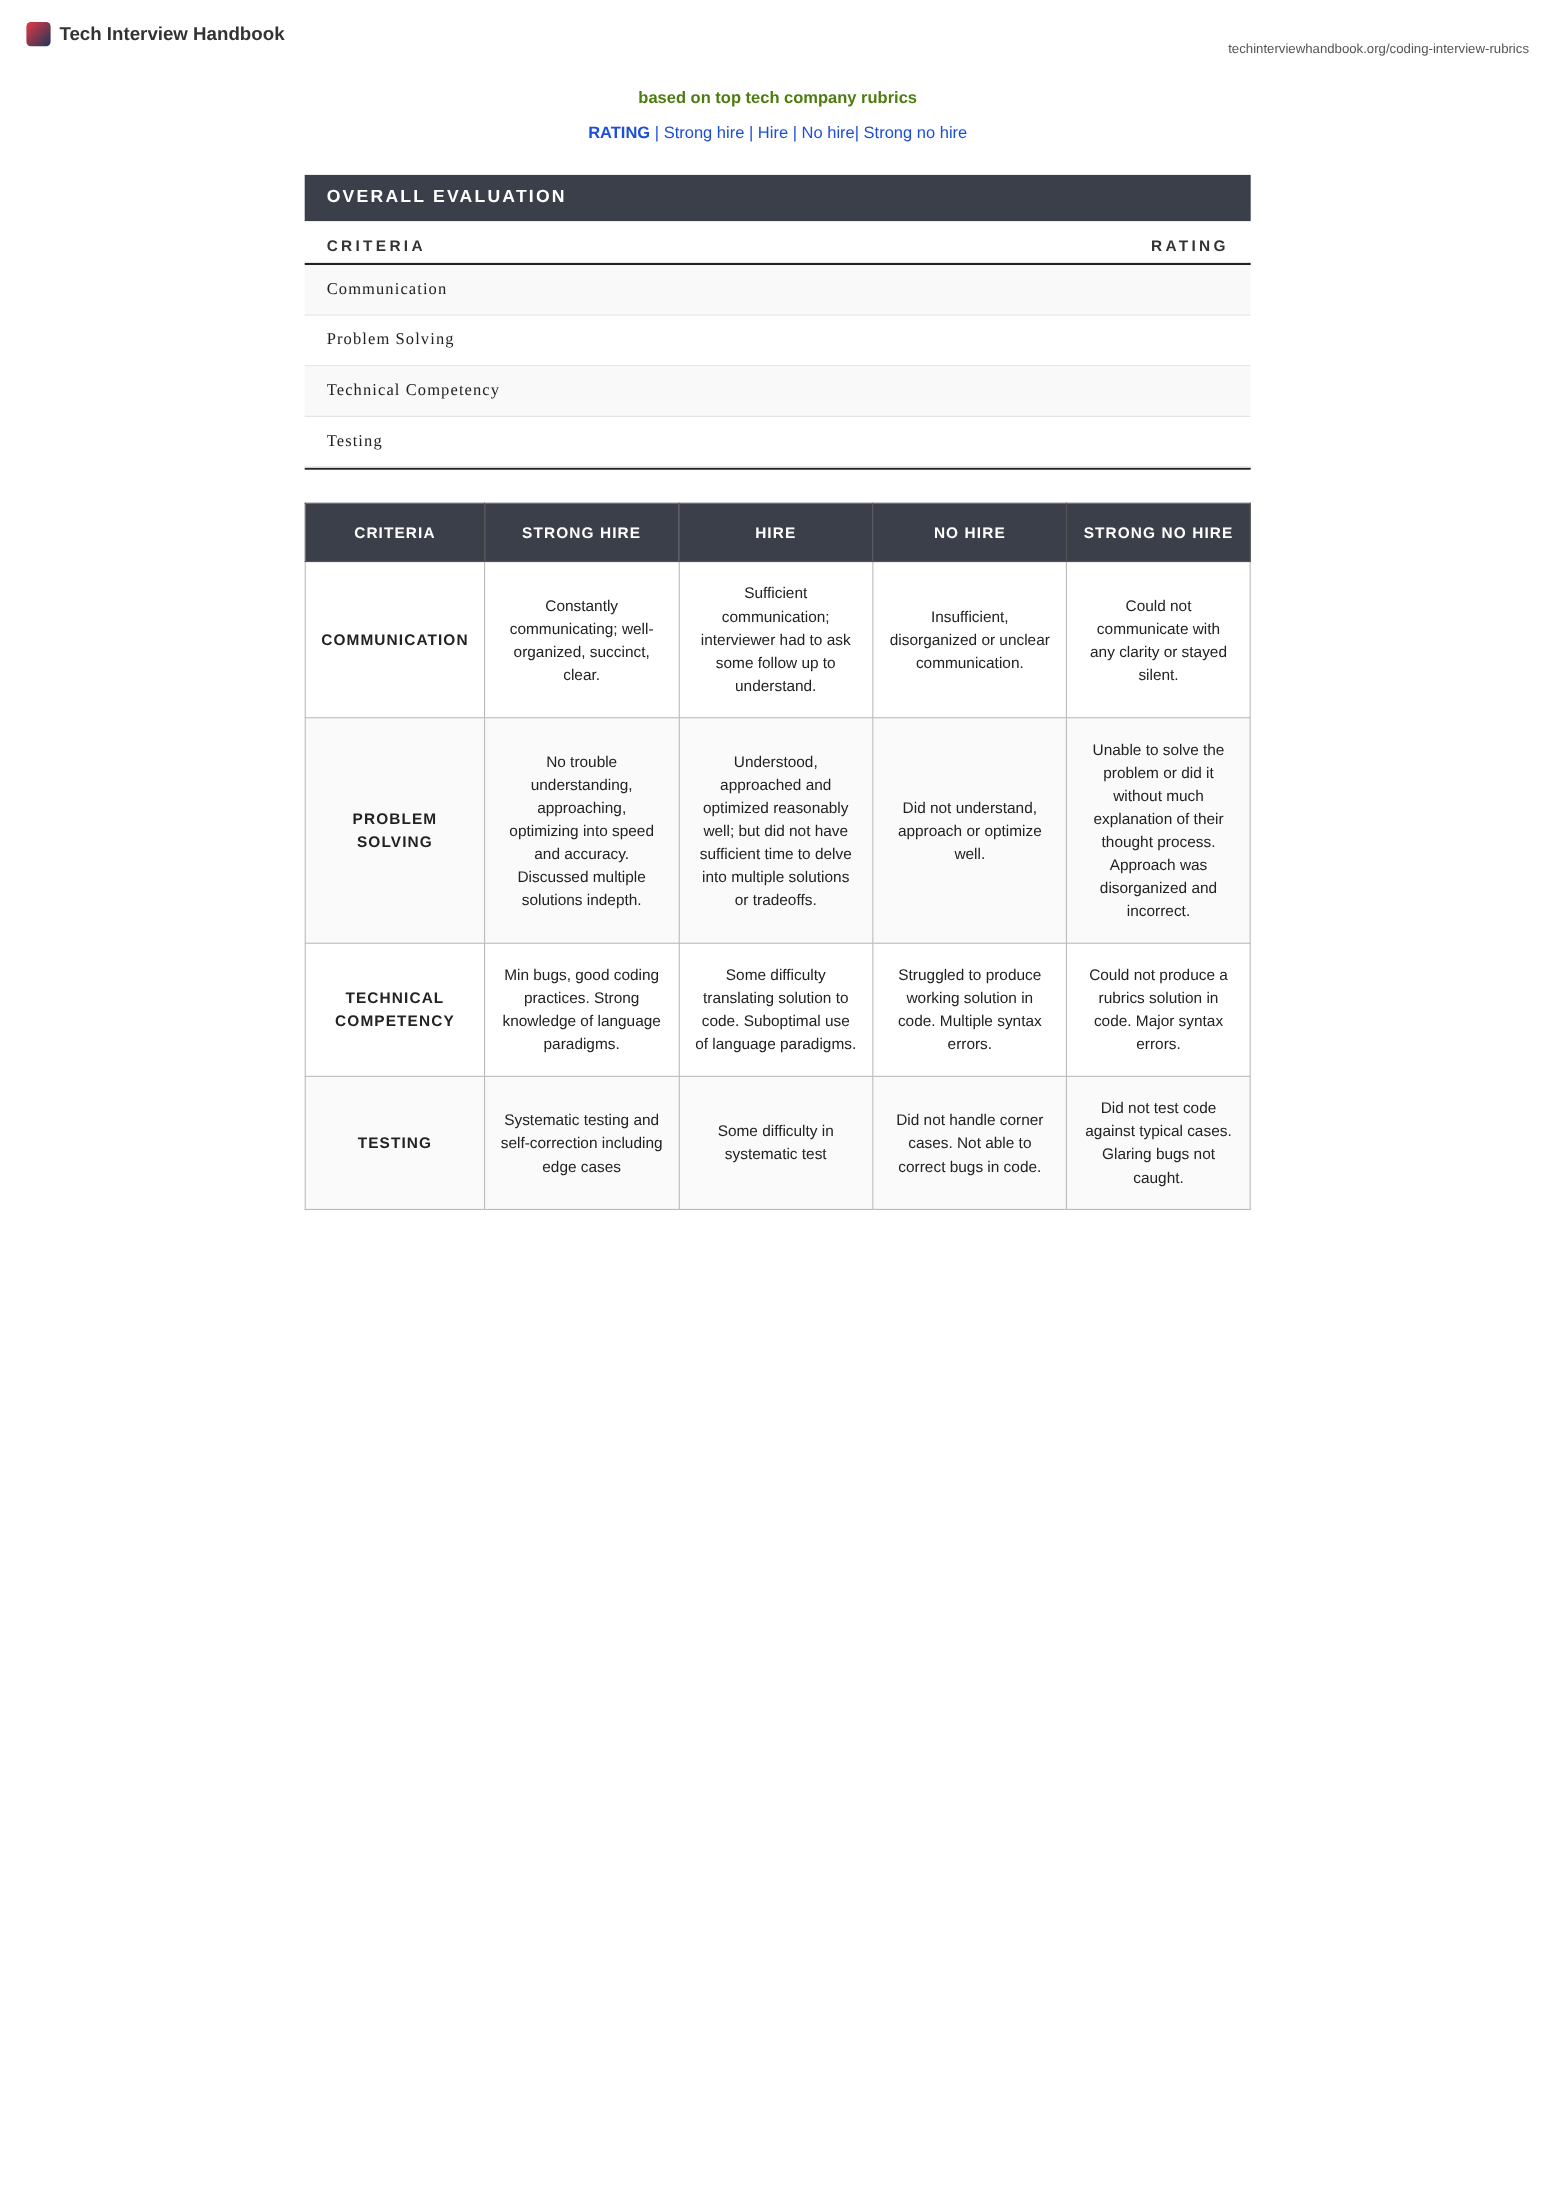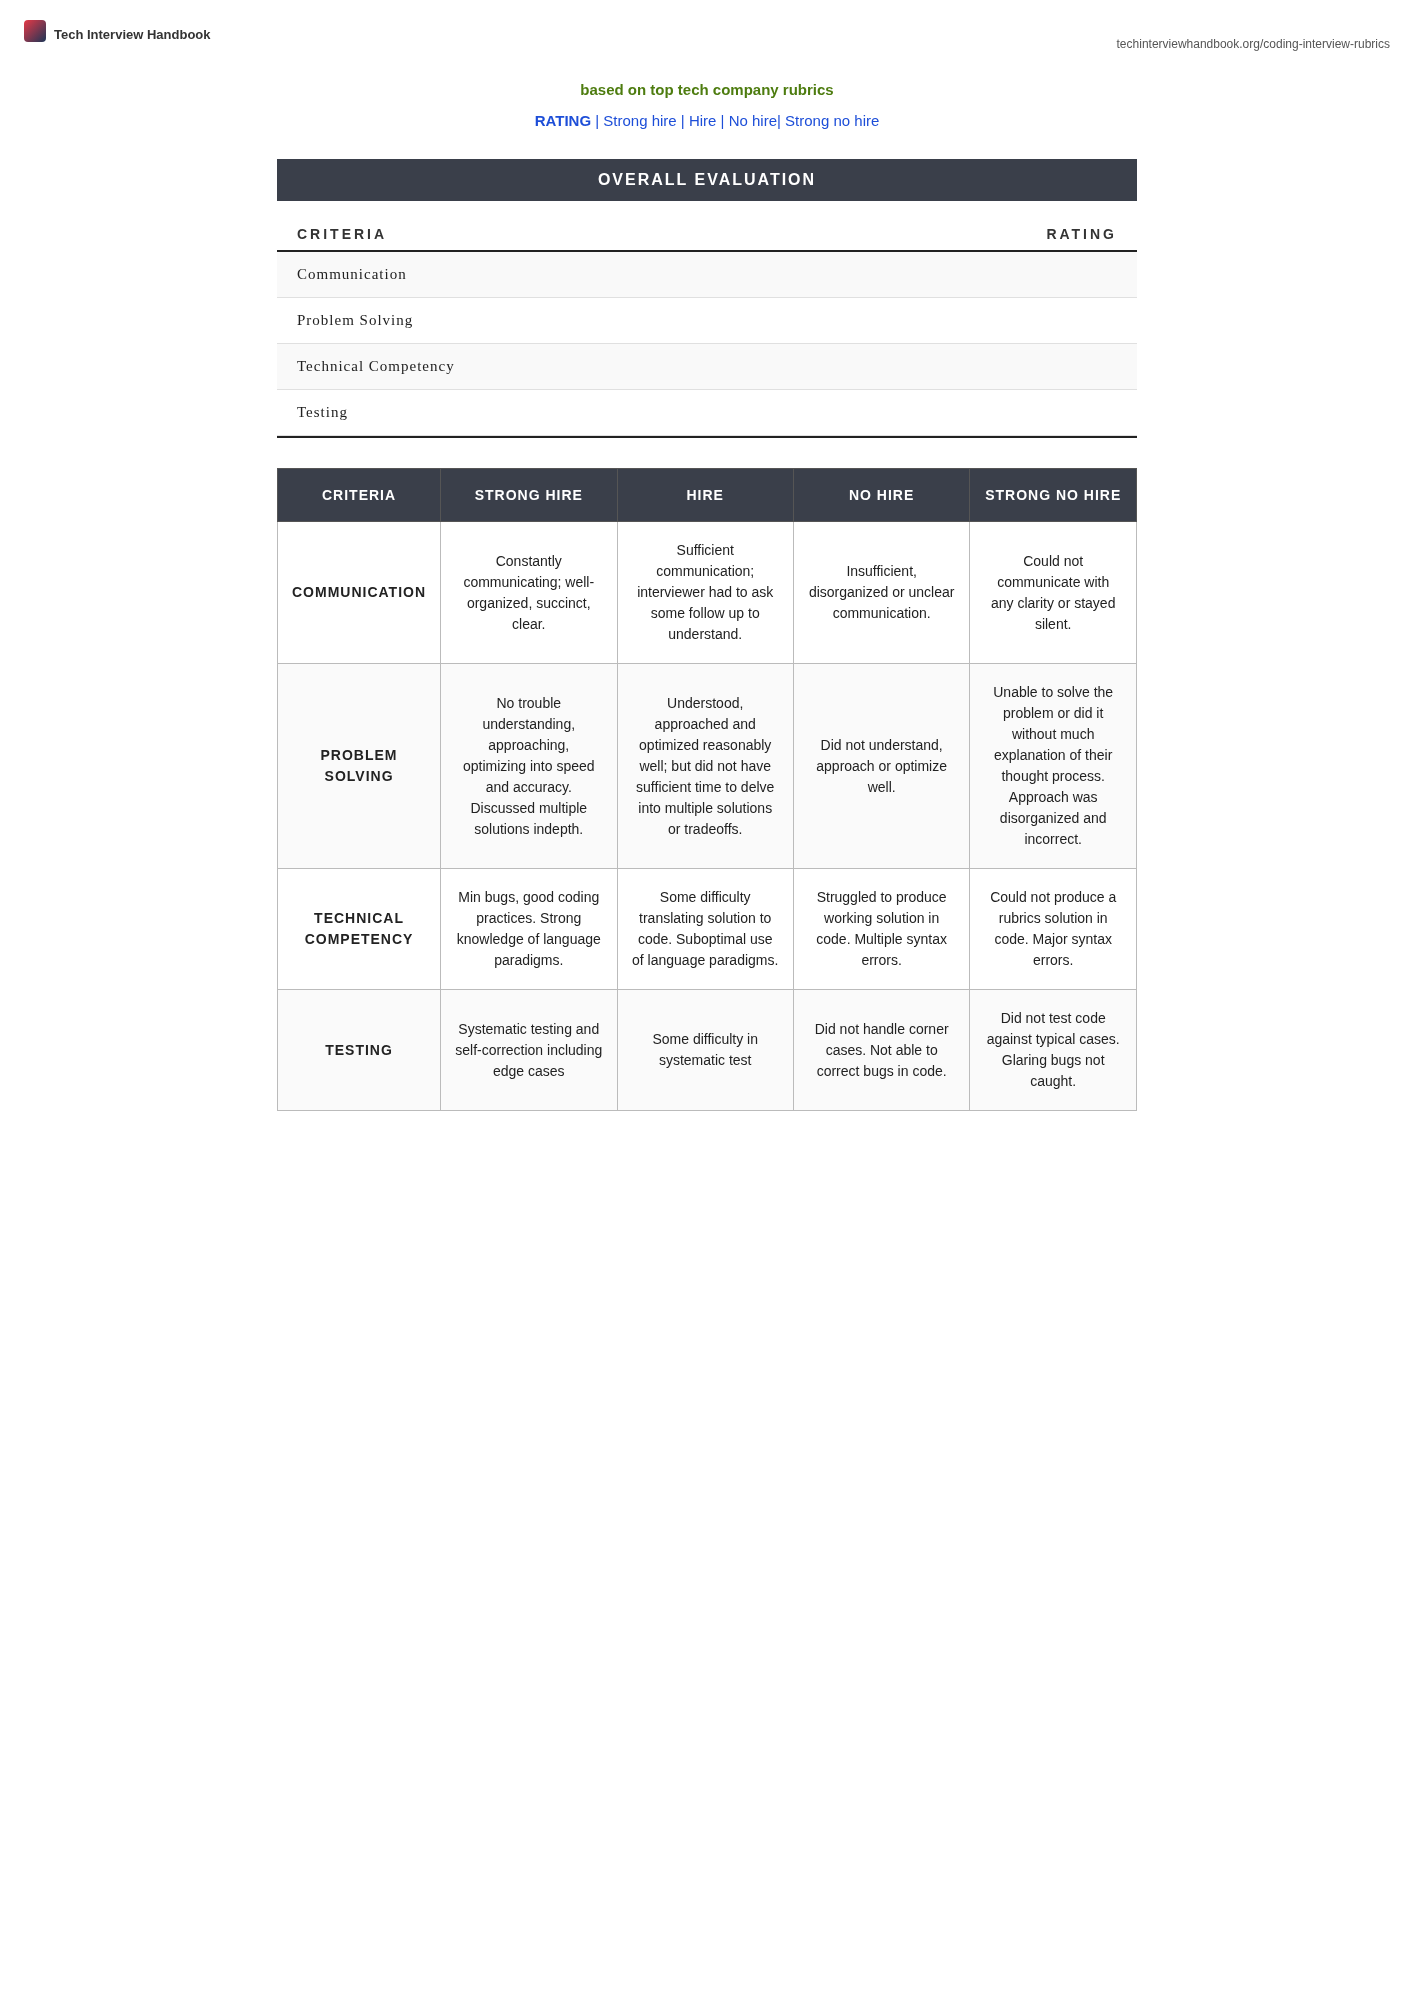--- a/index.html
+++ b/index.html
@@ -16,23 +16,23 @@
       display: flex;
       justify-content: space-between;
       align-items: center;
       padding: 10px 24px;
       font-size: 13px;
       color: #333;
       font-family: Arial, sans-serif;
     }
     .topbar-logo {
       display: flex;
-      align-items: flex-end;
+      align-items: center;
       gap: 8px;
-      font-size: 13px;
+      font-size: 17px;
       font-weight: 600;
     }
     .logo-icon {
       width: 22px;
       height: 22px;
       background: linear-gradient(135deg, #e63946, #1d3557);
       border-radius: 4px;
     }
     .topbar-url {
       color: #555;
@@ -76,27 +76,26 @@
       color: #1d4ed8;
     }
     .rating-line .rating-label {
       font-weight: 700;
     }
 
     
     .overall-header {
       background: #3a3f4a;
       color: #fff;
-      text-align: center;
       font-family: Arial, sans-serif;
       font-weight: 700;
       font-size: 16px;
       letter-spacing: 2px;
       padding: 12px 20px;
-      margin-bottom: 11px;
+      margin-bottom: 0;
     }
 
     .criteria-rating-header {
       display: flex;
       justify-content: space-between;
       padding: 14px 20px 8px;
       font-family: Arial, sans-serif;
       font-size: 14px;
       font-weight: 700;
       letter-spacing: 3px;

